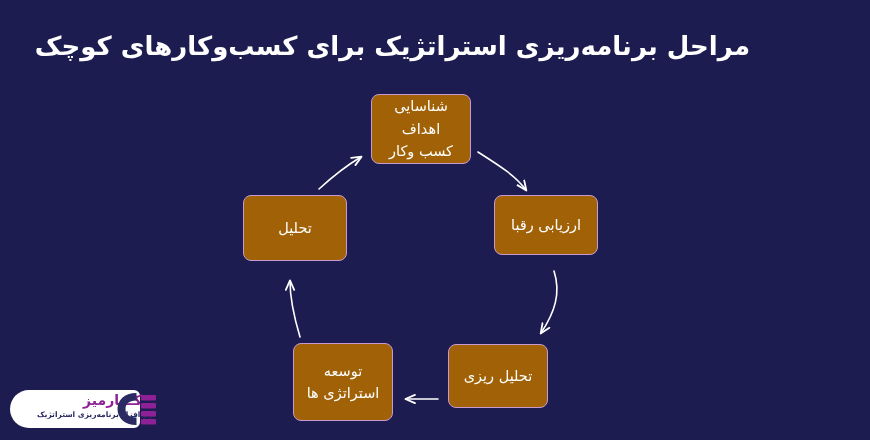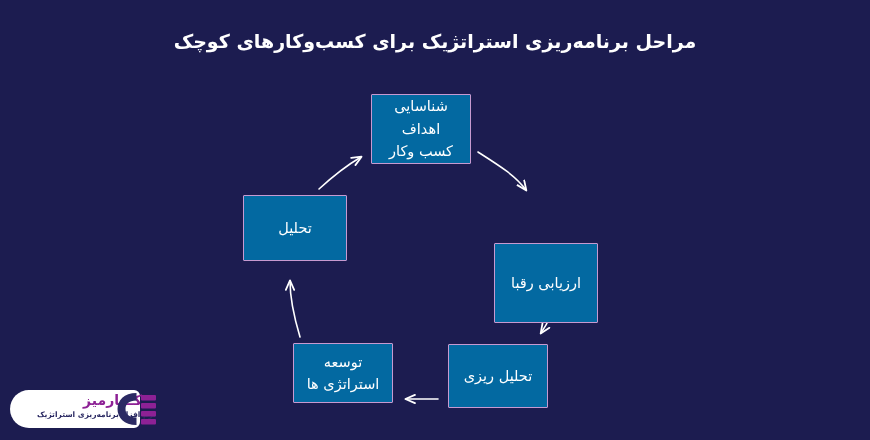--- a/index.html
+++ b/index.html
@@ -22,56 +22,56 @@
   }
 
   
   #page-title {
     position: absolute;
     top: 27px;
     left: 0;
     width: 870px;
     text-align: center;
     color: #ffffff;
-    font-size: 19px;
+    font-size: 26px;
     font-weight: bold;
     line-height: 1.5;
     letter-spacing: 0px;
     direction: rtl;
     padding: 0 120px;
     box-sizing: border-box;
     white-space: nowrap;
   }
 
   
   .node {
     position: absolute;
     box-sizing: border-box;
-    background: #0369a1;
+    background: #a16207;
     border: 1.5px solid #c79ad0;
-    border-radius: 1px;
+    border-radius: 8px;
     color: #ffffff;
     display: flex;
     align-items: center;
     text-align: center;
     direction: rtl;
     font-size: 14.5px;
     line-height: 1.55;
     font-weight: normal;
     padding: 4px 6px;
   }
   .node span {
     display: block;
     width: 100%;
   }
 
   #node-goals   { left: 371px; top: 94px;  width: 100px; height: 70px; }
-  #node-compet  { left: 494px; top: 195px; width: 104px; height: 80px; margin-top: 48px; }
+  #node-compet  { left: 494px; top: 195px; width: 104px; height: 60px; }
   #node-market  { left: 448px; top: 344px; width: 100px; height: 64px; }
-  #node-strategy{ left: 293px; top: 343px; width: 100px; height: 60px; }
+  #node-strategy{ left: 293px; top: 343px; width: 100px; height: 78px; }
   #node-execute { left: 243px; top: 195px; width: 104px; height: 66px; }
 
   
   #arrows {
     position: absolute;
     left: 0; top: 0;
     width: 870px;
     height: 440px;
     pointer-events: none;
   }

